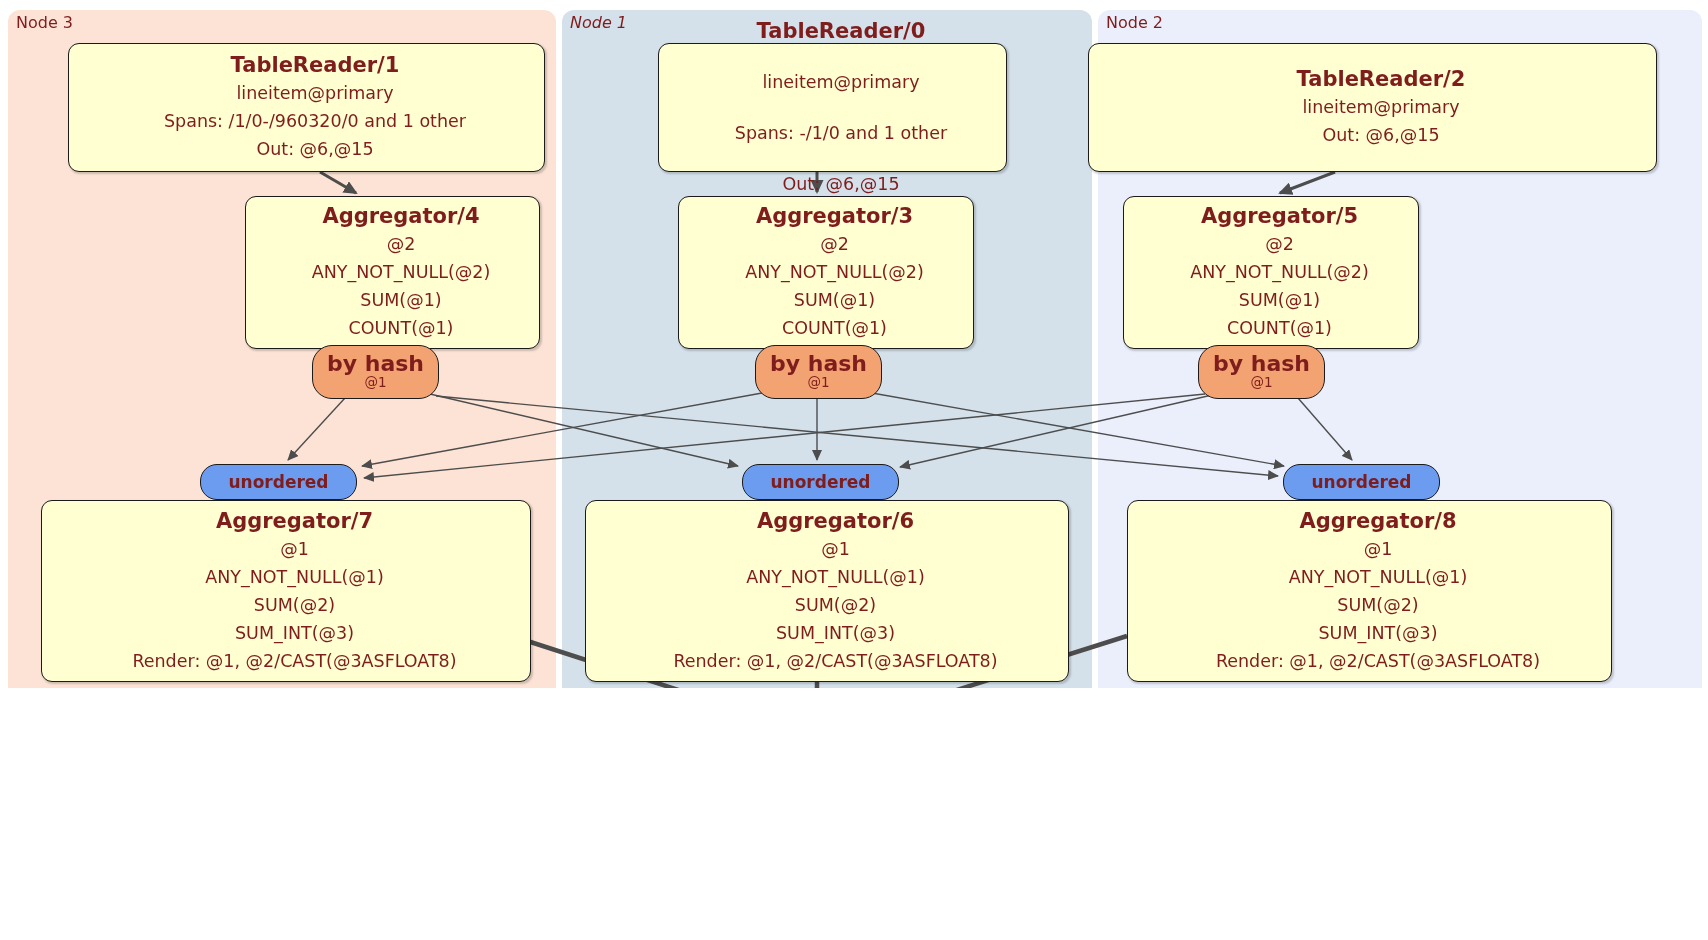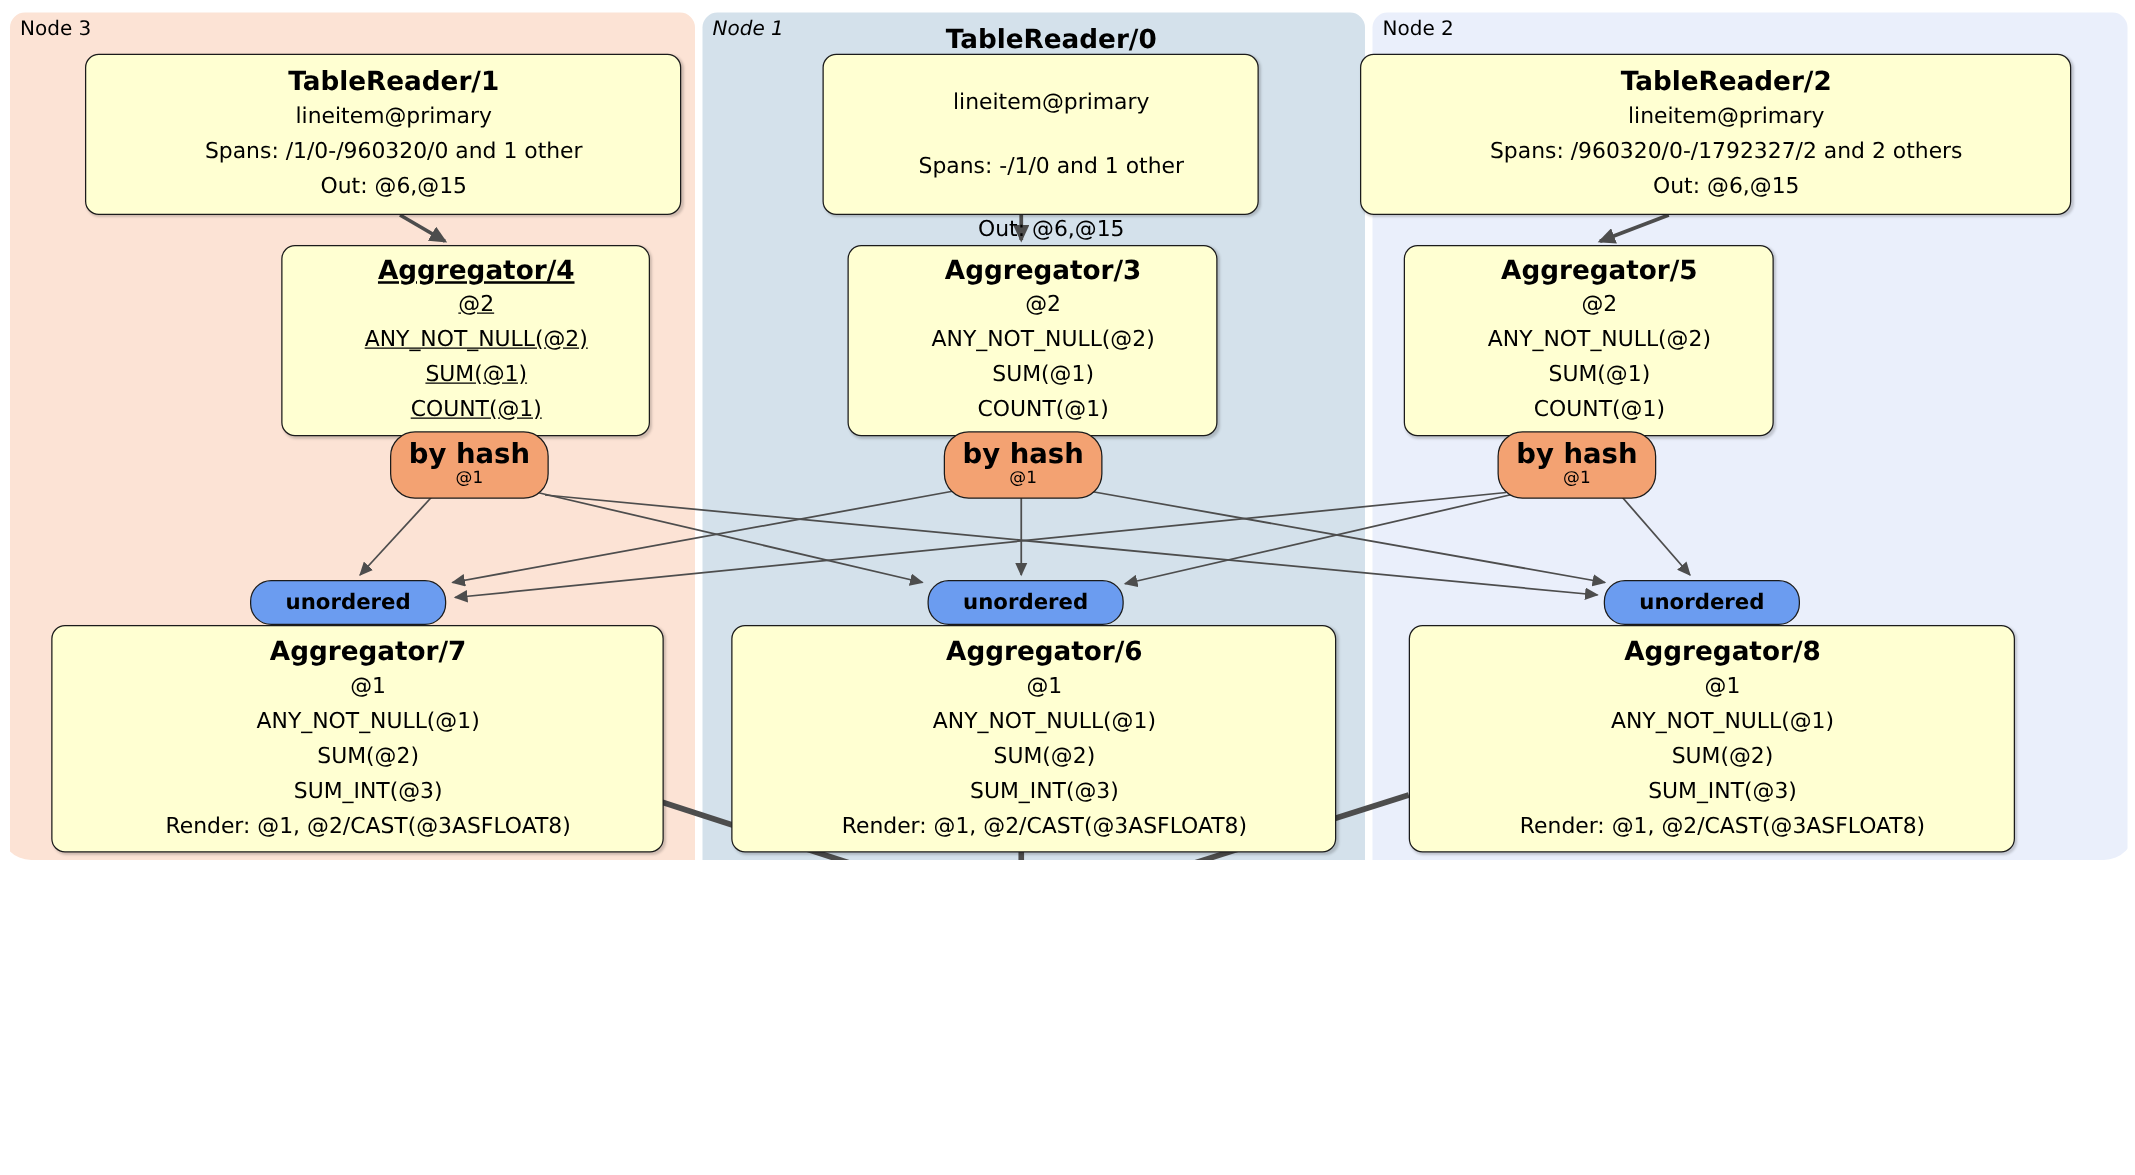--- a/index.html
+++ b/index.html
@@ -1,20 +1,19 @@
 <!DOCTYPE html>
 <html style="--node3-bg: #fce3d5; --node1-bg: #d4e1eb; --node2-bg: #eaeffb; --box-fill: #ffffd2; --router-fill: #f3a272; --stream-fill: #6b9cf0; --edge: #4d4d4d; --border: #1b1b1b;"><head>
 <meta charset="utf-8">
 <style>
   html, body { margin:0; padding:0; background:#ffffff; }
   .canvas {
     position:relative; width:1708px; height:688px; overflow:hidden;
     font-family:"DejaVu Sans", "Liberation Sans", sans-serif;
-    color:#000000;
-    border-radius:25px;
+    color:#7f1d1d;
   }
   .region { position:absolute; border-radius:12px; z-index:0; }
   .region-node3 { background:var(--node3-bg,#fce3d5); }
   .region-node1 { background:var(--node1-bg,#d4e1eb); }
   .region-node2 { background:var(--node2-bg,#eaeffb); }
   .region-label { position:absolute; font-size:16px; line-height:18px; z-index:4; }
 
   svg.edges { position:absolute; left:0; top:0; z-index:1; }
   .edge { fill:none; stroke:var(--edge,#4d4d4d); }
   .edge.thin  { stroke-width:1.4px; }
@@ -113,25 +112,24 @@
   <div class="proc" style="left:658px; top:43px; width:330px; height:127px;gap:23px;">
     <div class="proc-title">TableReader/0</div>
     <div class="proc-line">lineitem@primary</div>
     <div class="proc-line">Spans: -/1/0 and 1 other</div>
     <div class="proc-line">Out: @6,@15</div>
   </div>
 
   <div class="proc" style="left:1088px; top:43px; width:550px; height:127px;">
     <div class="proc-title">TableReader/2</div>
     <div class="proc-line">lineitem@primary</div>
-    <div class="proc-line">Spans: /960320/0-/1792327/2 and 2 others</div>
     <div class="proc-line">Out: @6,@15</div>
   </div>
 
-  <div class="proc" style="left:225px; top:196px; width:276px; height:151px;text-decoration:underline;">
+  <div class="proc" style="left:245px; top:196px; width:276px; height:151px;">
     <div class="proc-title">Aggregator/4</div>
     <div class="proc-line">@2</div>
     <div class="proc-line">ANY_NOT_NULL(@2)</div>
     <div class="proc-line">SUM(@1)</div>
     <div class="proc-line">COUNT(@1)</div>
   </div>
 
   <div class="proc" style="left:678px; top:196px; width:277px; height:151px;">
     <div class="proc-title">Aggregator/3</div>
     <div class="proc-line">@2</div>

